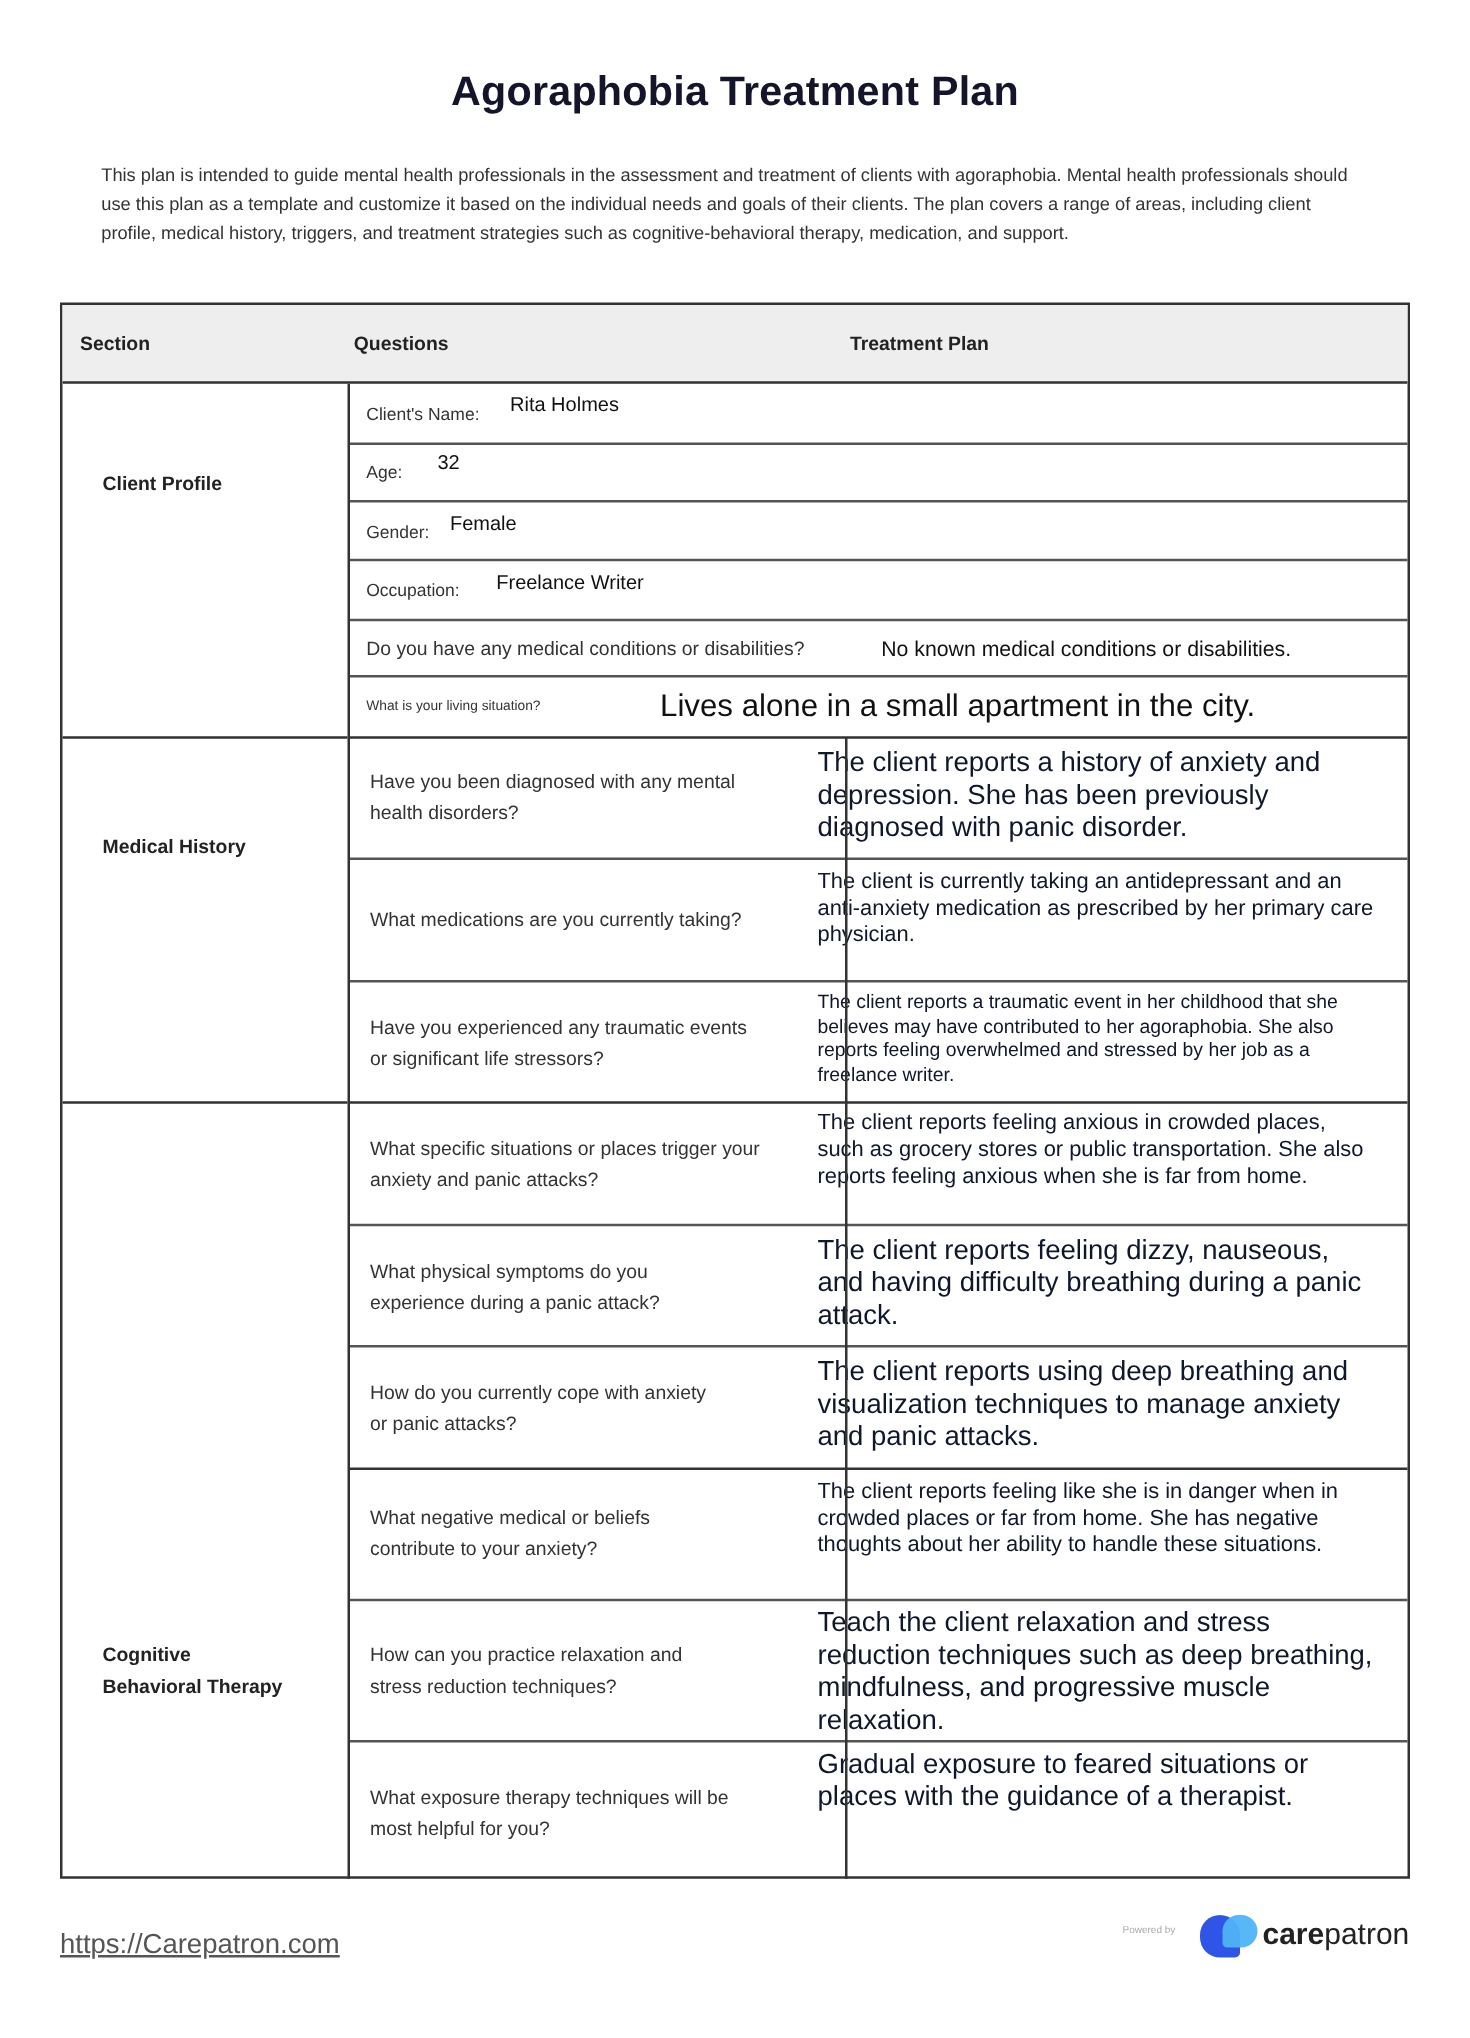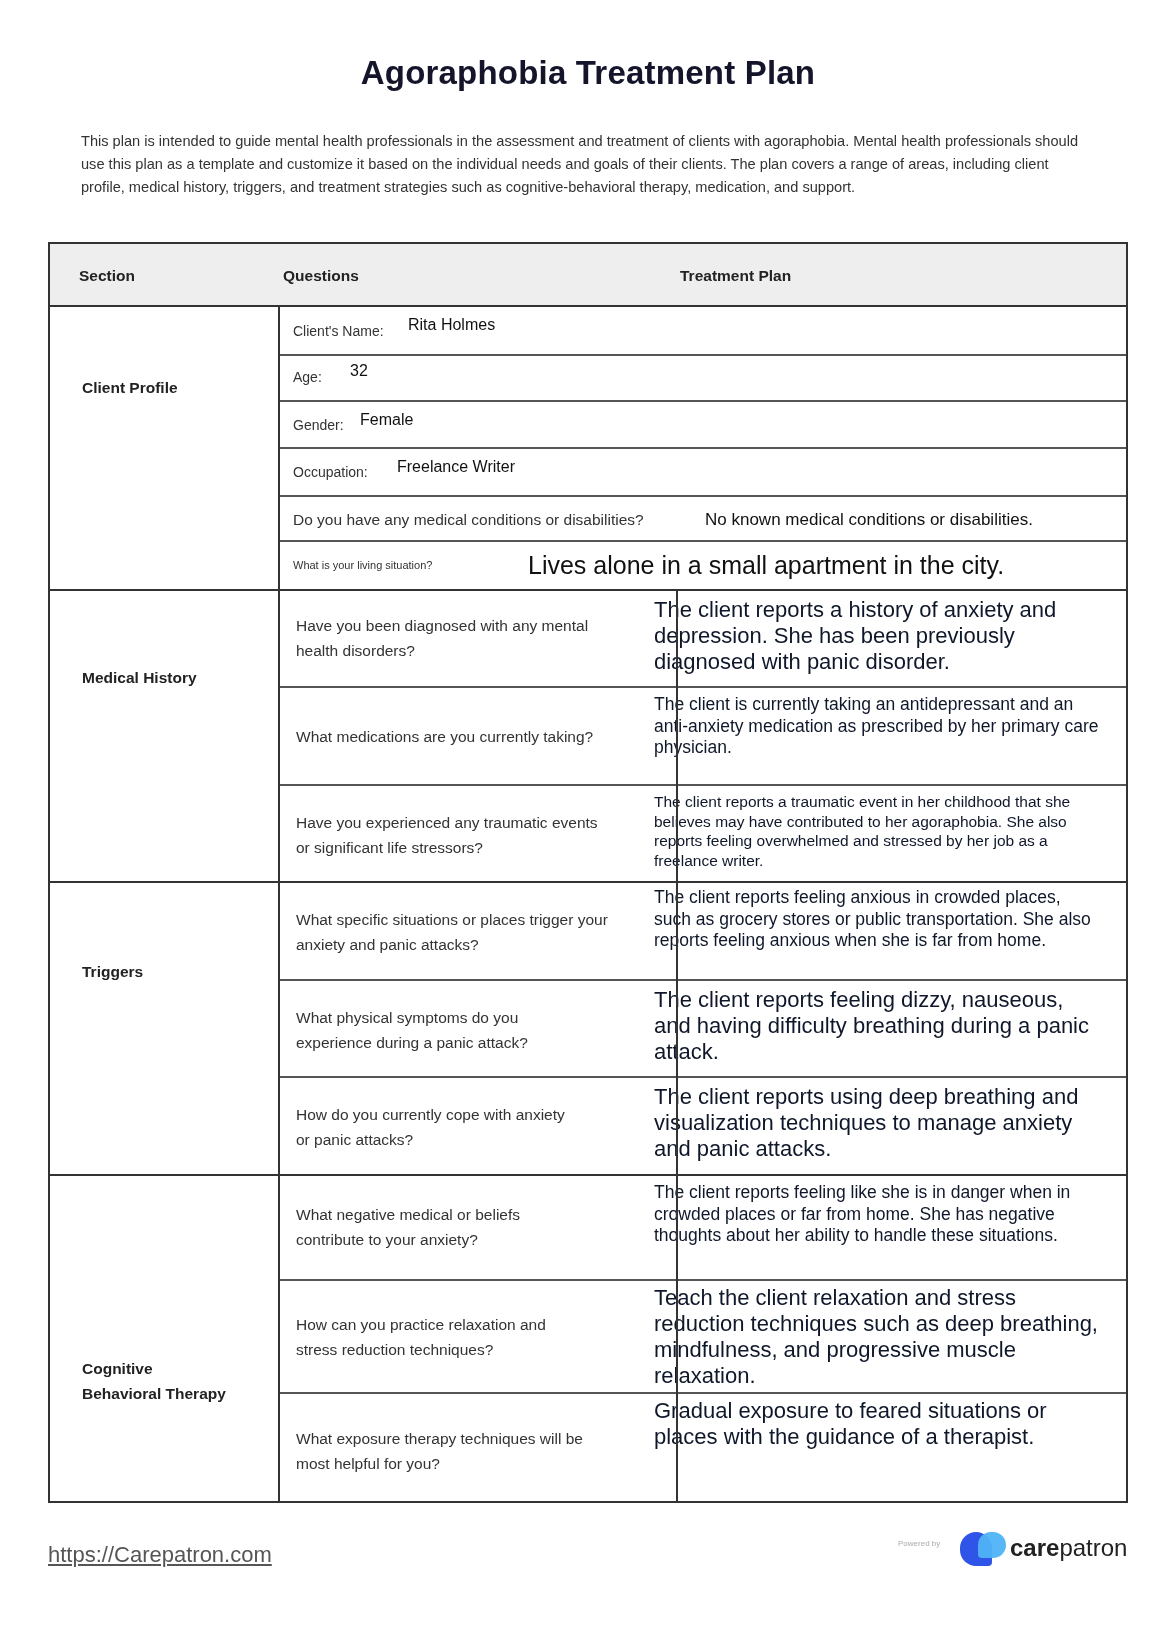--- a/index.html
+++ b/index.html
@@ -47,35 +47,32 @@
   .brand-name b { font-weight: bold; }
 </style>
 </head>
 <body>
 
 <div class="title">Agoraphobia Treatment Plan</div>
 <div class="intro">This plan is intended to guide mental health professionals in the assessment and treatment of clients with agoraphobia. Mental health professionals should use this plan as a template and customize it based on the individual needs and goals of their clients. The plan covers a range of areas, including client profile, medical history, triggers, and treatment strategies such as cognitive-behavioral therapy, medication, and support.</div>
 
 <div class="tbl">
   <div class="hdr">
-    <span style="left:29px">Section</span>
+    <span style="left:14px">Section</span>
     <span style="left:233px">Questions</span>
     <span style="left:630px">Treatment Plan</span>
   </div>
 
   <div class="sec" style="top:63px;height:284px">
     <span class="lbl" style="top:68px">Client Profile</span>
   </div>
   <div class="sec" style="top:347px;height:292px">
     <span class="lbl" style="top:74px">Medical History</span>
   </div>
-  <div class="sec" style="top:639px;height:293px">
-    <span class="lbl" style="top:76px">Triggers</span>
-  </div>
-  <div class="sec" style="top:976px;height:278px;border-bottom:none">
+  <div class="sec" style="top:932px;height:278px;border-bottom:none">
     <span class="lbl" style="top:136px">Cognitive</span>
     <span class="lbl" style="top:161px">Behavioral Therapy</span>
   </div>
 
   <div class="vline-sec"></div>
 
   <div class="prow" style="top:63px;height:49px">
     <span class="q" style="top:16px">Client's Name:</span>
     <span class="a" style="left:128px;top:9px">Rita Holmes</span>
   </div>

